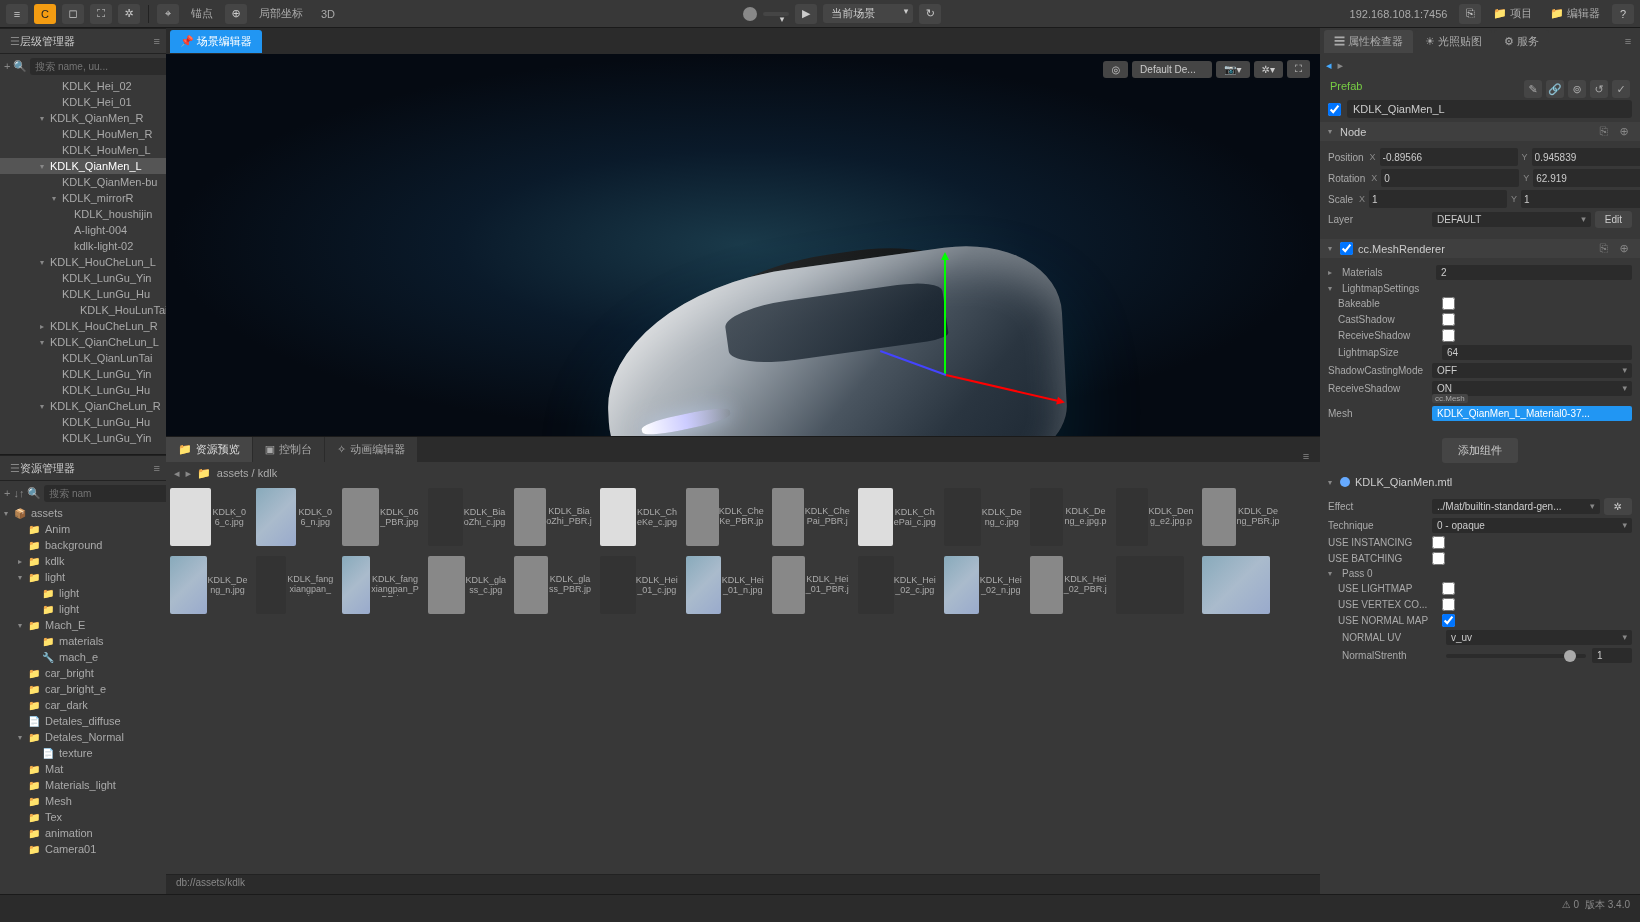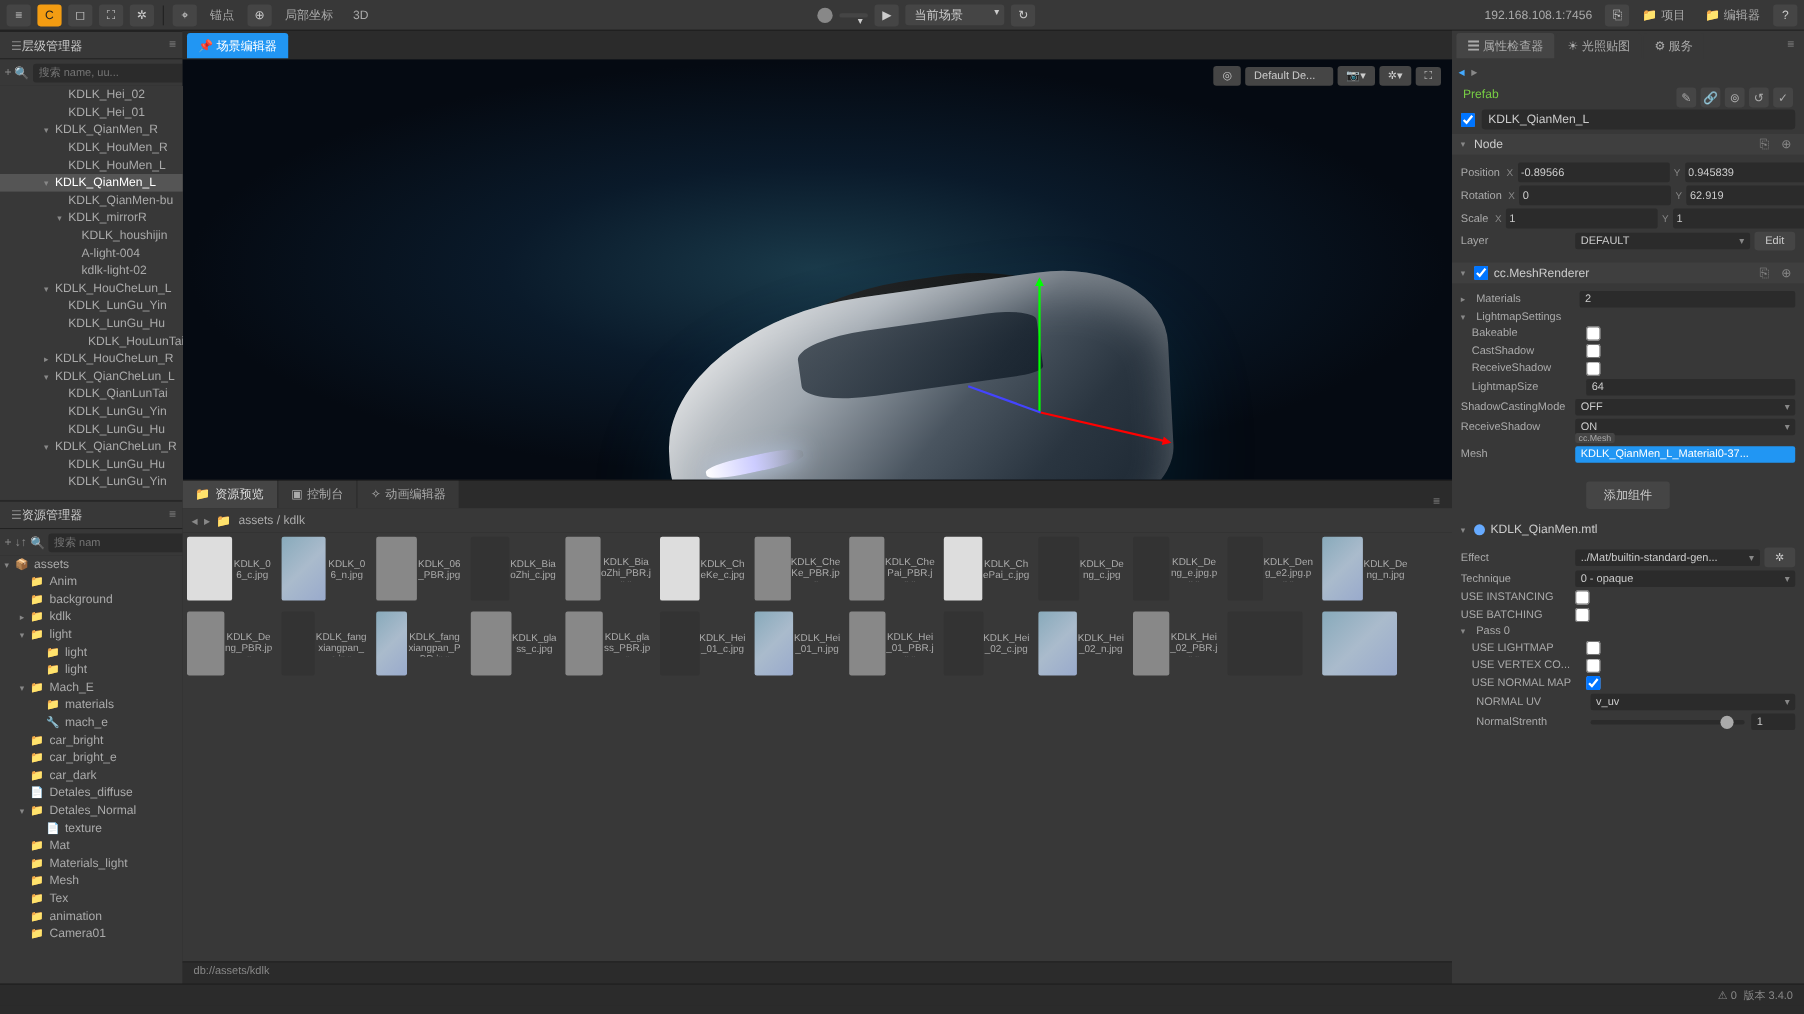--- a/index.html
+++ b/index.html
@@ -446,26 +446,26 @@
         </div>
         <div class="asset-item">
           <div class="asset-thumb t-d"></div>
           <div class="asset-lbl">KDLK_Deng_e.jpg.png</div>
         </div>
         <div class="asset-item">
           <div class="asset-thumb t-d"></div>
           <div class="asset-lbl">KDLK_Deng_e2.jpg.png</div>
         </div>
         <div class="asset-item">
+          <div class="asset-thumb t-g"></div>
+          <div class="asset-lbl">KDLK_Deng_PBR.jpg</div>
+        </div>
+        <div class="asset-item">
           <div class="asset-thumb t-n"></div>
           <div class="asset-lbl">KDLK_Deng_n.jpg</div>
-        </div>
-        <div class="asset-item">
-          <div class="asset-thumb t-g"></div>
-          <div class="asset-lbl">KDLK_Deng_PBR.jpg</div>
         </div>
         <div class="asset-item">
           <div class="asset-thumb t-d"></div>
           <div class="asset-lbl">KDLK_fangxiangpan_c.jpg</div>
         </div>
         <div class="asset-item">
           <div class="asset-thumb t-n"></div>
           <div class="asset-lbl">KDLK_fangxiangpan_PBR.jpg</div>
         </div>
         <div class="asset-item">

